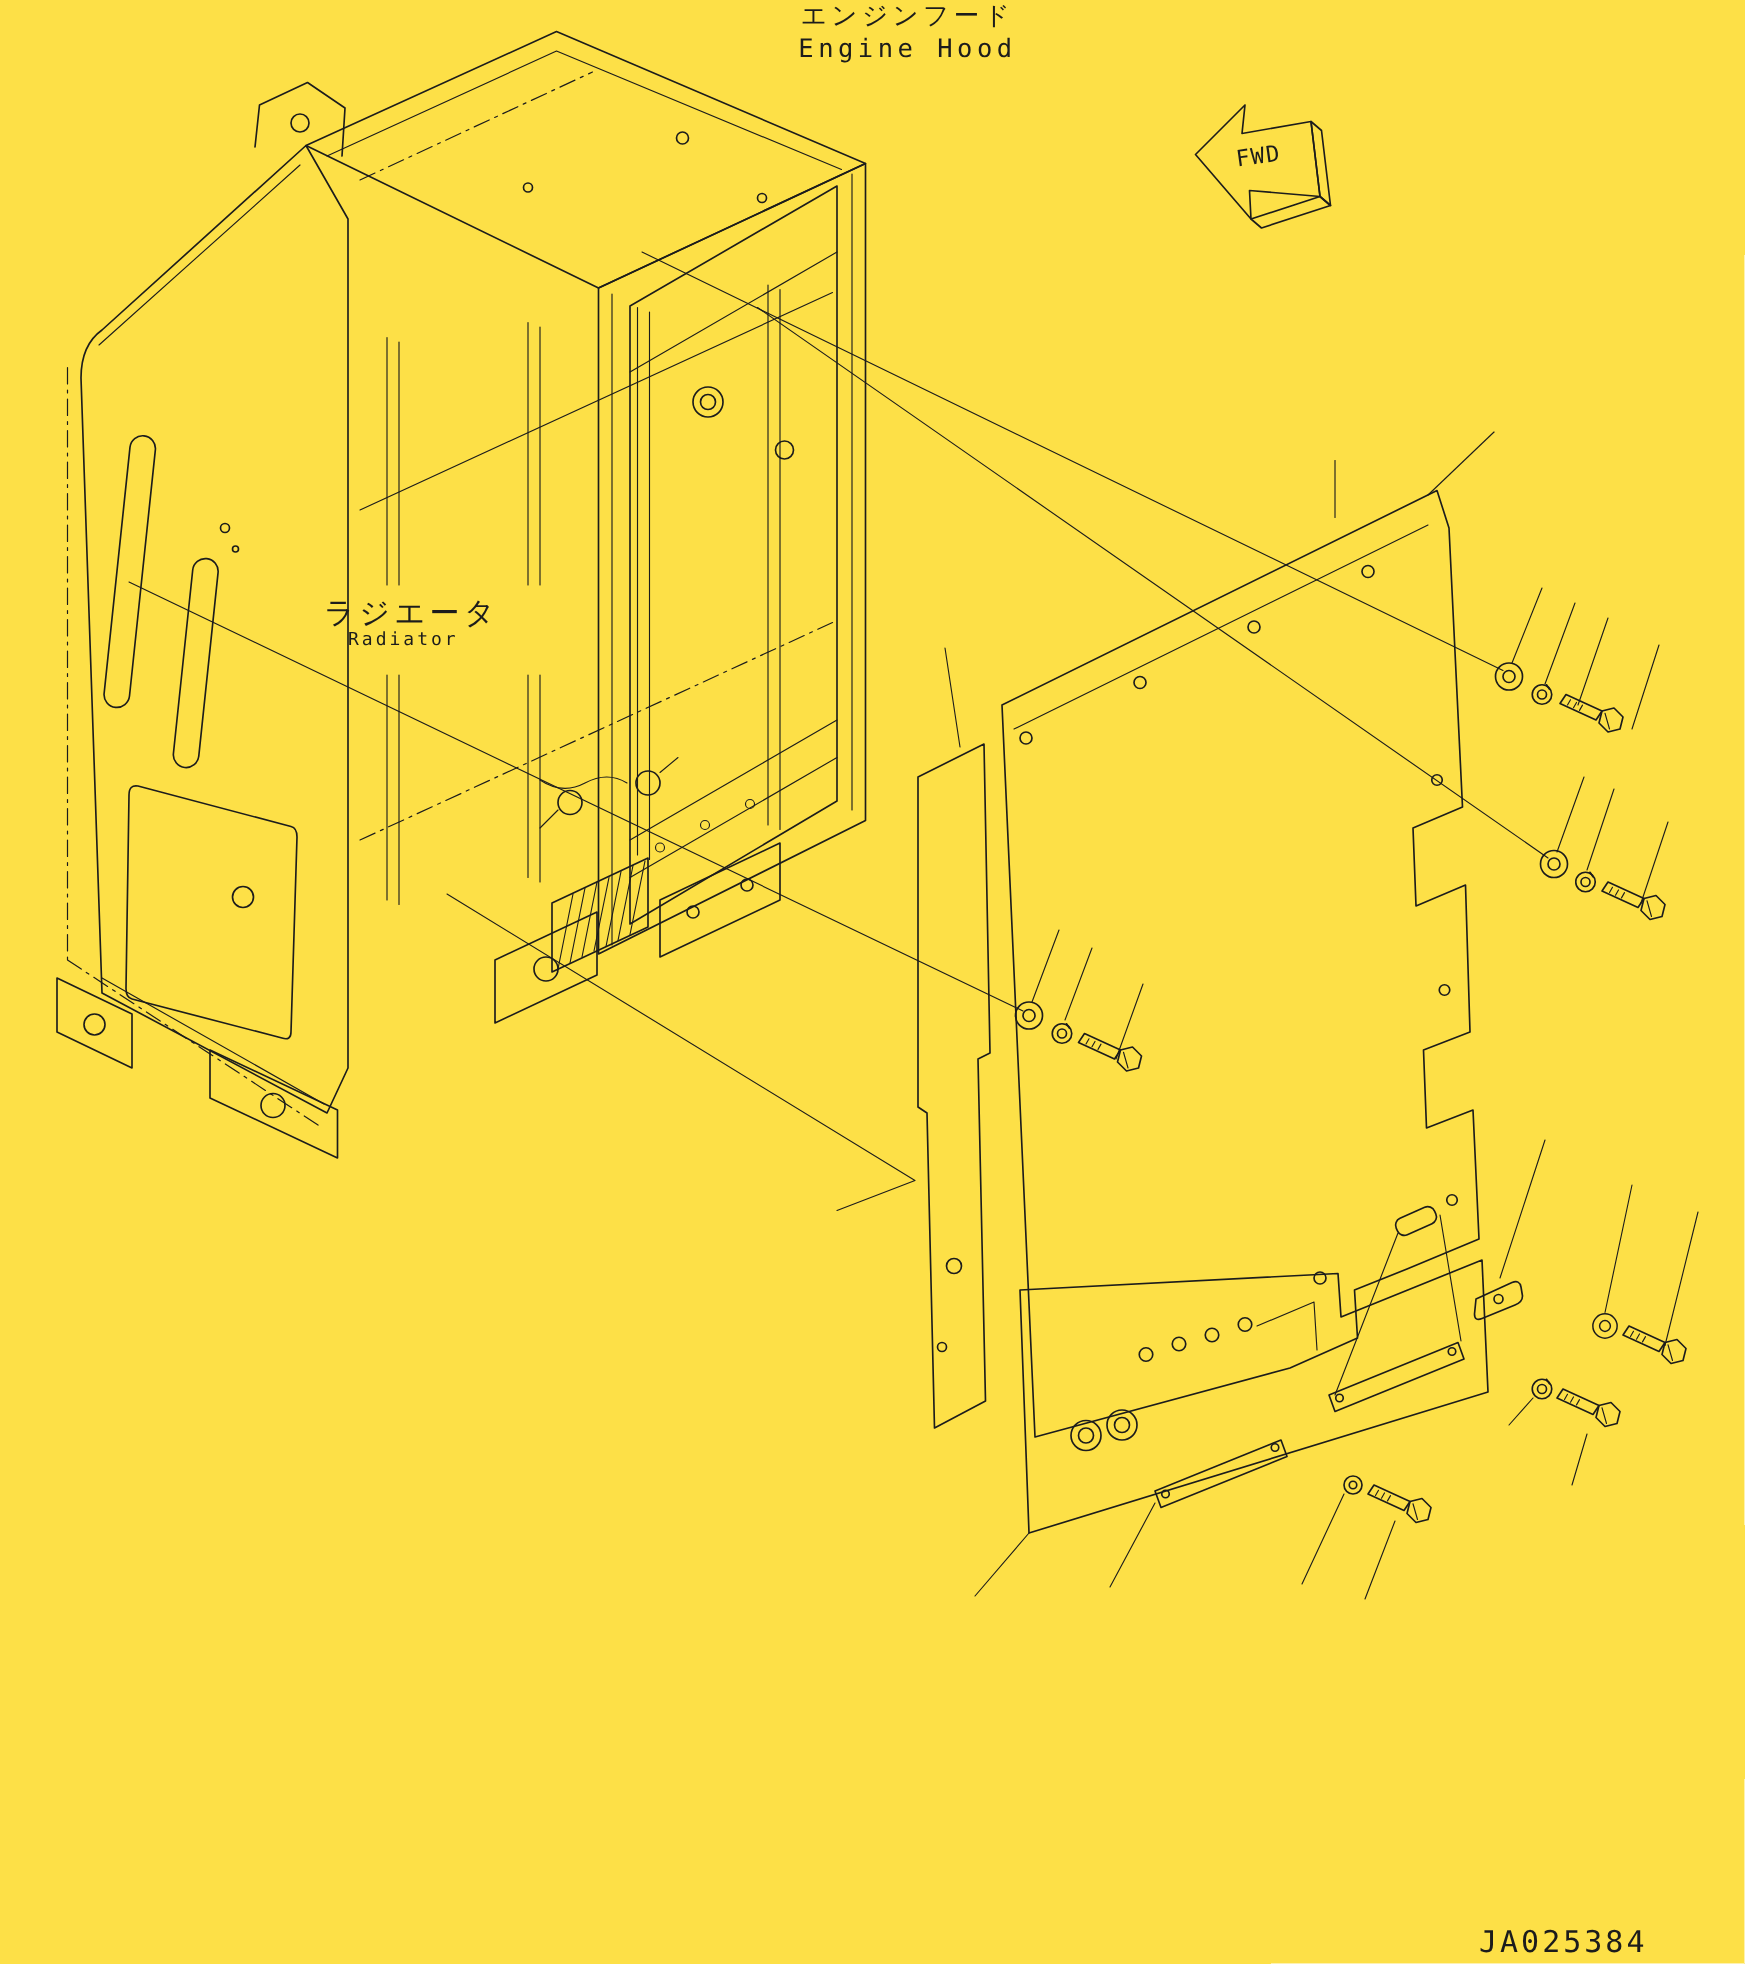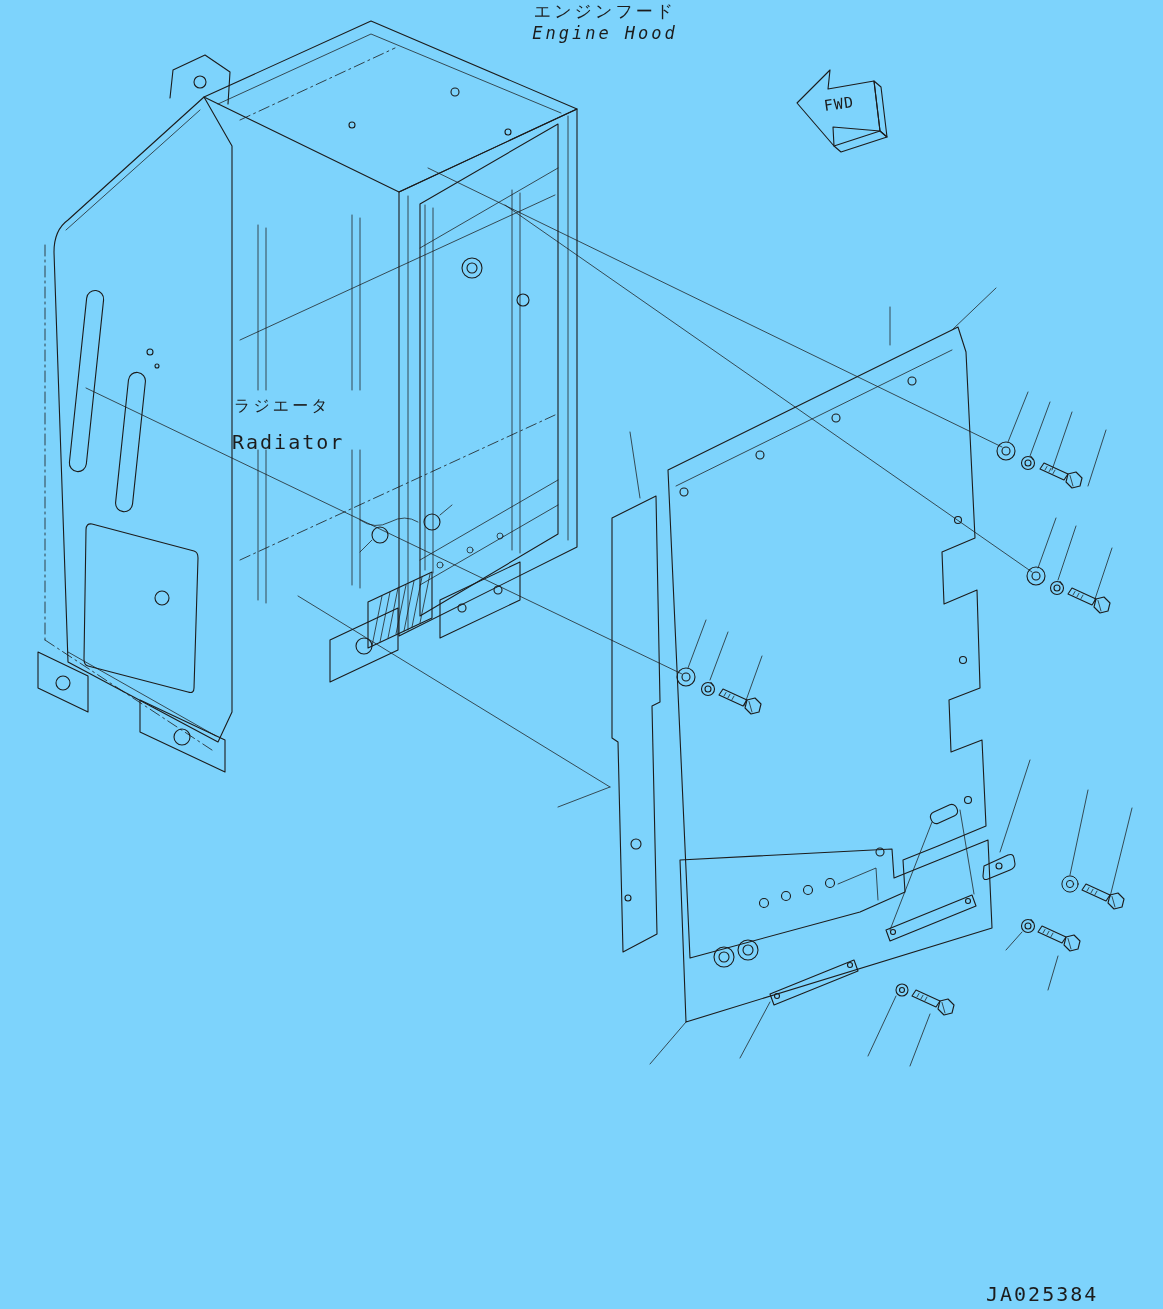--- a/index.html
+++ b/index.html
@@ -1,32 +1,32 @@
 <!DOCTYPE html>
 <html><head>
 <meta charset="utf-8">
 <style>
   html,body{margin:0;padding:0;background:#fff;}
   .page{
-    position:relative;width:1163px;height:1309px;background:#7dd3fc;
+    position:relative;width:1163px;height:1309px;background:#fde047;
     font-family:"DejaVu Sans Mono","Liberation Mono",monospace;
     color:#1c1c1c;overflow:hidden;
   }
   svg.dwg{
     position:absolute;left:0;top:0;
     stroke:#1c1c1c;fill:none;stroke-width:1.1;
     stroke-linejoin:round;stroke-linecap:round;
   }
   .thin{stroke-width:0.75;}
   .dd{stroke-dasharray:11 4 2 4;stroke-width:0.8;}
   .label{position:absolute;white-space:pre;line-height:1.25;}
   .title-jp{left:455px;top:1px;width:300px;text-align:center;font-size:17px;letter-spacing:3px;}
-  .title-en{left:455px;top:23px;width:300px;text-align:center;font-size:17px;letter-spacing:3px;font-style:italic;}
-  .rad-jp{left:234px;top:396px;font-size:16px;letter-spacing:3px;}
-  .rad-en{left:232px;top:419px;font-size:20px;letter-spacing:2px;margin-top:11px;}
+  .title-en{left:455px;top:23px;width:300px;text-align:center;font-size:17px;letter-spacing:3px;}
+  .rad-jp{left:216px;top:396px;font-size:20px;letter-spacing:3px;}
+  .rad-en{left:232px;top:419px;font-size:12px;letter-spacing:2px;}
   .fwd{left:824px;top:95px;font-size:15px;letter-spacing:1px;transform:rotate(-8deg);}
   .dwg-no{left:986px;top:1282px;font-size:20px;letter-spacing:2px;}
 </style>
 </head>
 <body>
 
 <div class="page">
 
   <svg class="dwg" width="1163" height="1309" viewBox="0 0 1163 1309">
 

